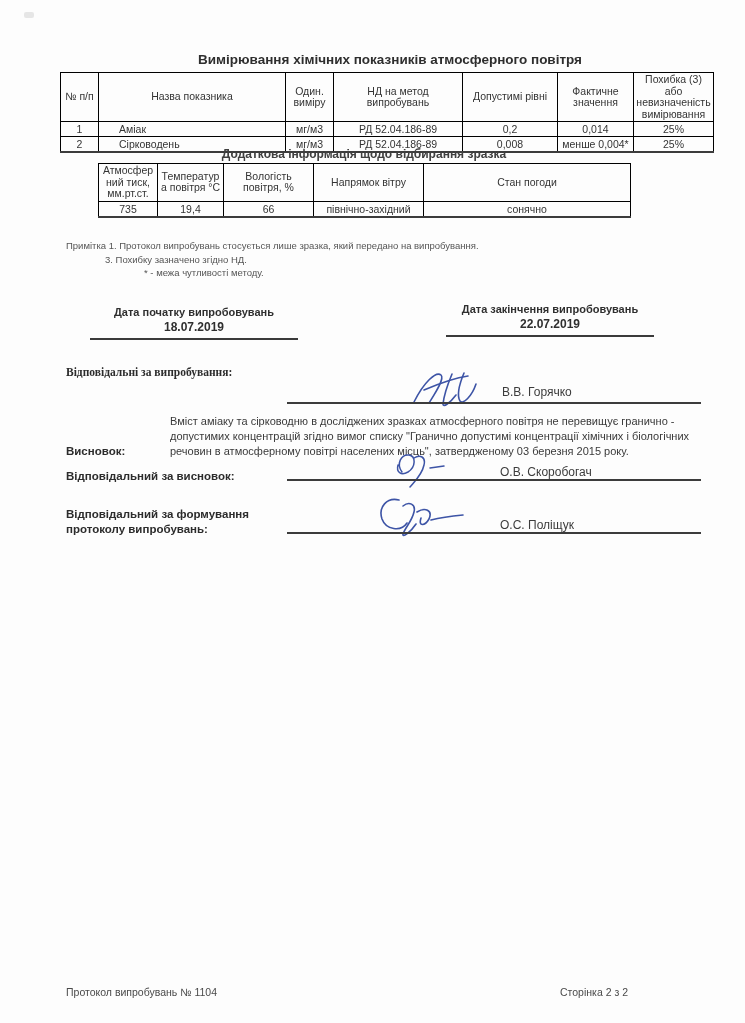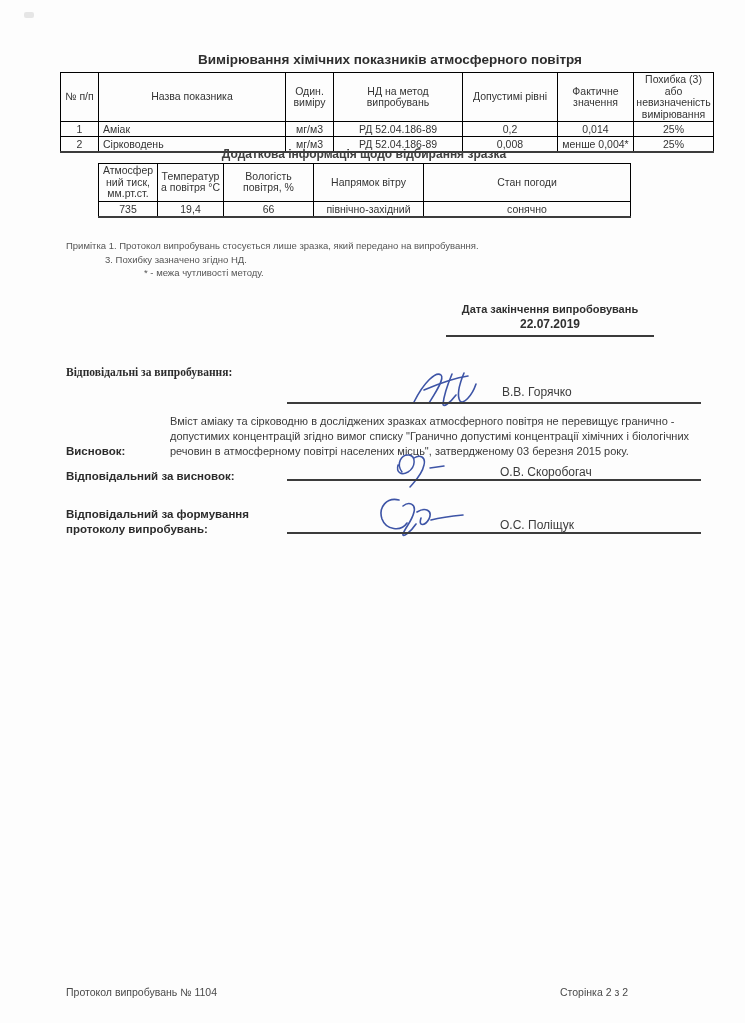--- a/index.html
+++ b/index.html
@@ -22,21 +22,21 @@
   table { border-collapse:collapse; table-layout:fixed; }
   .tbl { position:absolute; font-size:10.5px; color:#343434; }
   .tbl1 { left:60px; top:72px; width:653px; }
   .tbl2 { left:98px; top:163px; width:532px; }
   .tbl th, .tbl td {
     border:1px solid #000000; text-align:center; vertical-align:middle;
     padding:1px 2px; overflow-wrap:break-word; word-break:break-word;
   }
   .tbl th { font-weight:normal; line-height:11.5px; height:36px; }
   .tbl td { height:15px; line-height:12px; }
-  .tbl td.cell-left { text-align:left; padding-left:4px; }
+  .tbl td.cell-left { text-align:left; padding-left:20px; }
   .tbl tr:last-child td { border-bottom:2px solid #3c3c3c; }
   .tbl1 th { font-size:10.5px; }
   
   .notes {
     position:absolute; left:66px; top:239px; width:560px;
     font-size:9.5px; line-height:13.5px; color:#555;
   }
   .notes .ind1 { padding-left:39px; }
   .notes .ind2 { padding-left:78px; }
   
@@ -151,20 +151,25 @@
     </tr>
   </tbody>
     </table>
 
   <div class="notes">
     <div>Примітка 1. Протокол випробувань стосується лише зразка, який передано на випробування.</div>
     <div class="ind1">3. Похибку зазначено згідно НД.</div>
     <div class="ind2">* -  межа чутливості методу.</div>
   </div>
 
+  <div class="date-block date-start">
+    <div class="dlabel">Дата початку випробовувань</div>
+    <div class="dvalue">18.07.2019</div>
+    <div class="dline"></div>
+  </div>
   <div class="date-block date-end">
     <div class="dlabel">Дата закінчення випробовувань</div>
     <div class="dvalue">22.07.2019</div>
     <div class="dline"></div>
   </div>
 
   <div class="lbl-bold resp-testing">Відповідальні за випробування:</div>
 
   <svg class="sig-svg sig-svg-1" width="92" height="40" viewBox="0 0 92 40">
     <g fill="none" stroke="#3d54a6" stroke-width="1.6" stroke-linecap="round">

